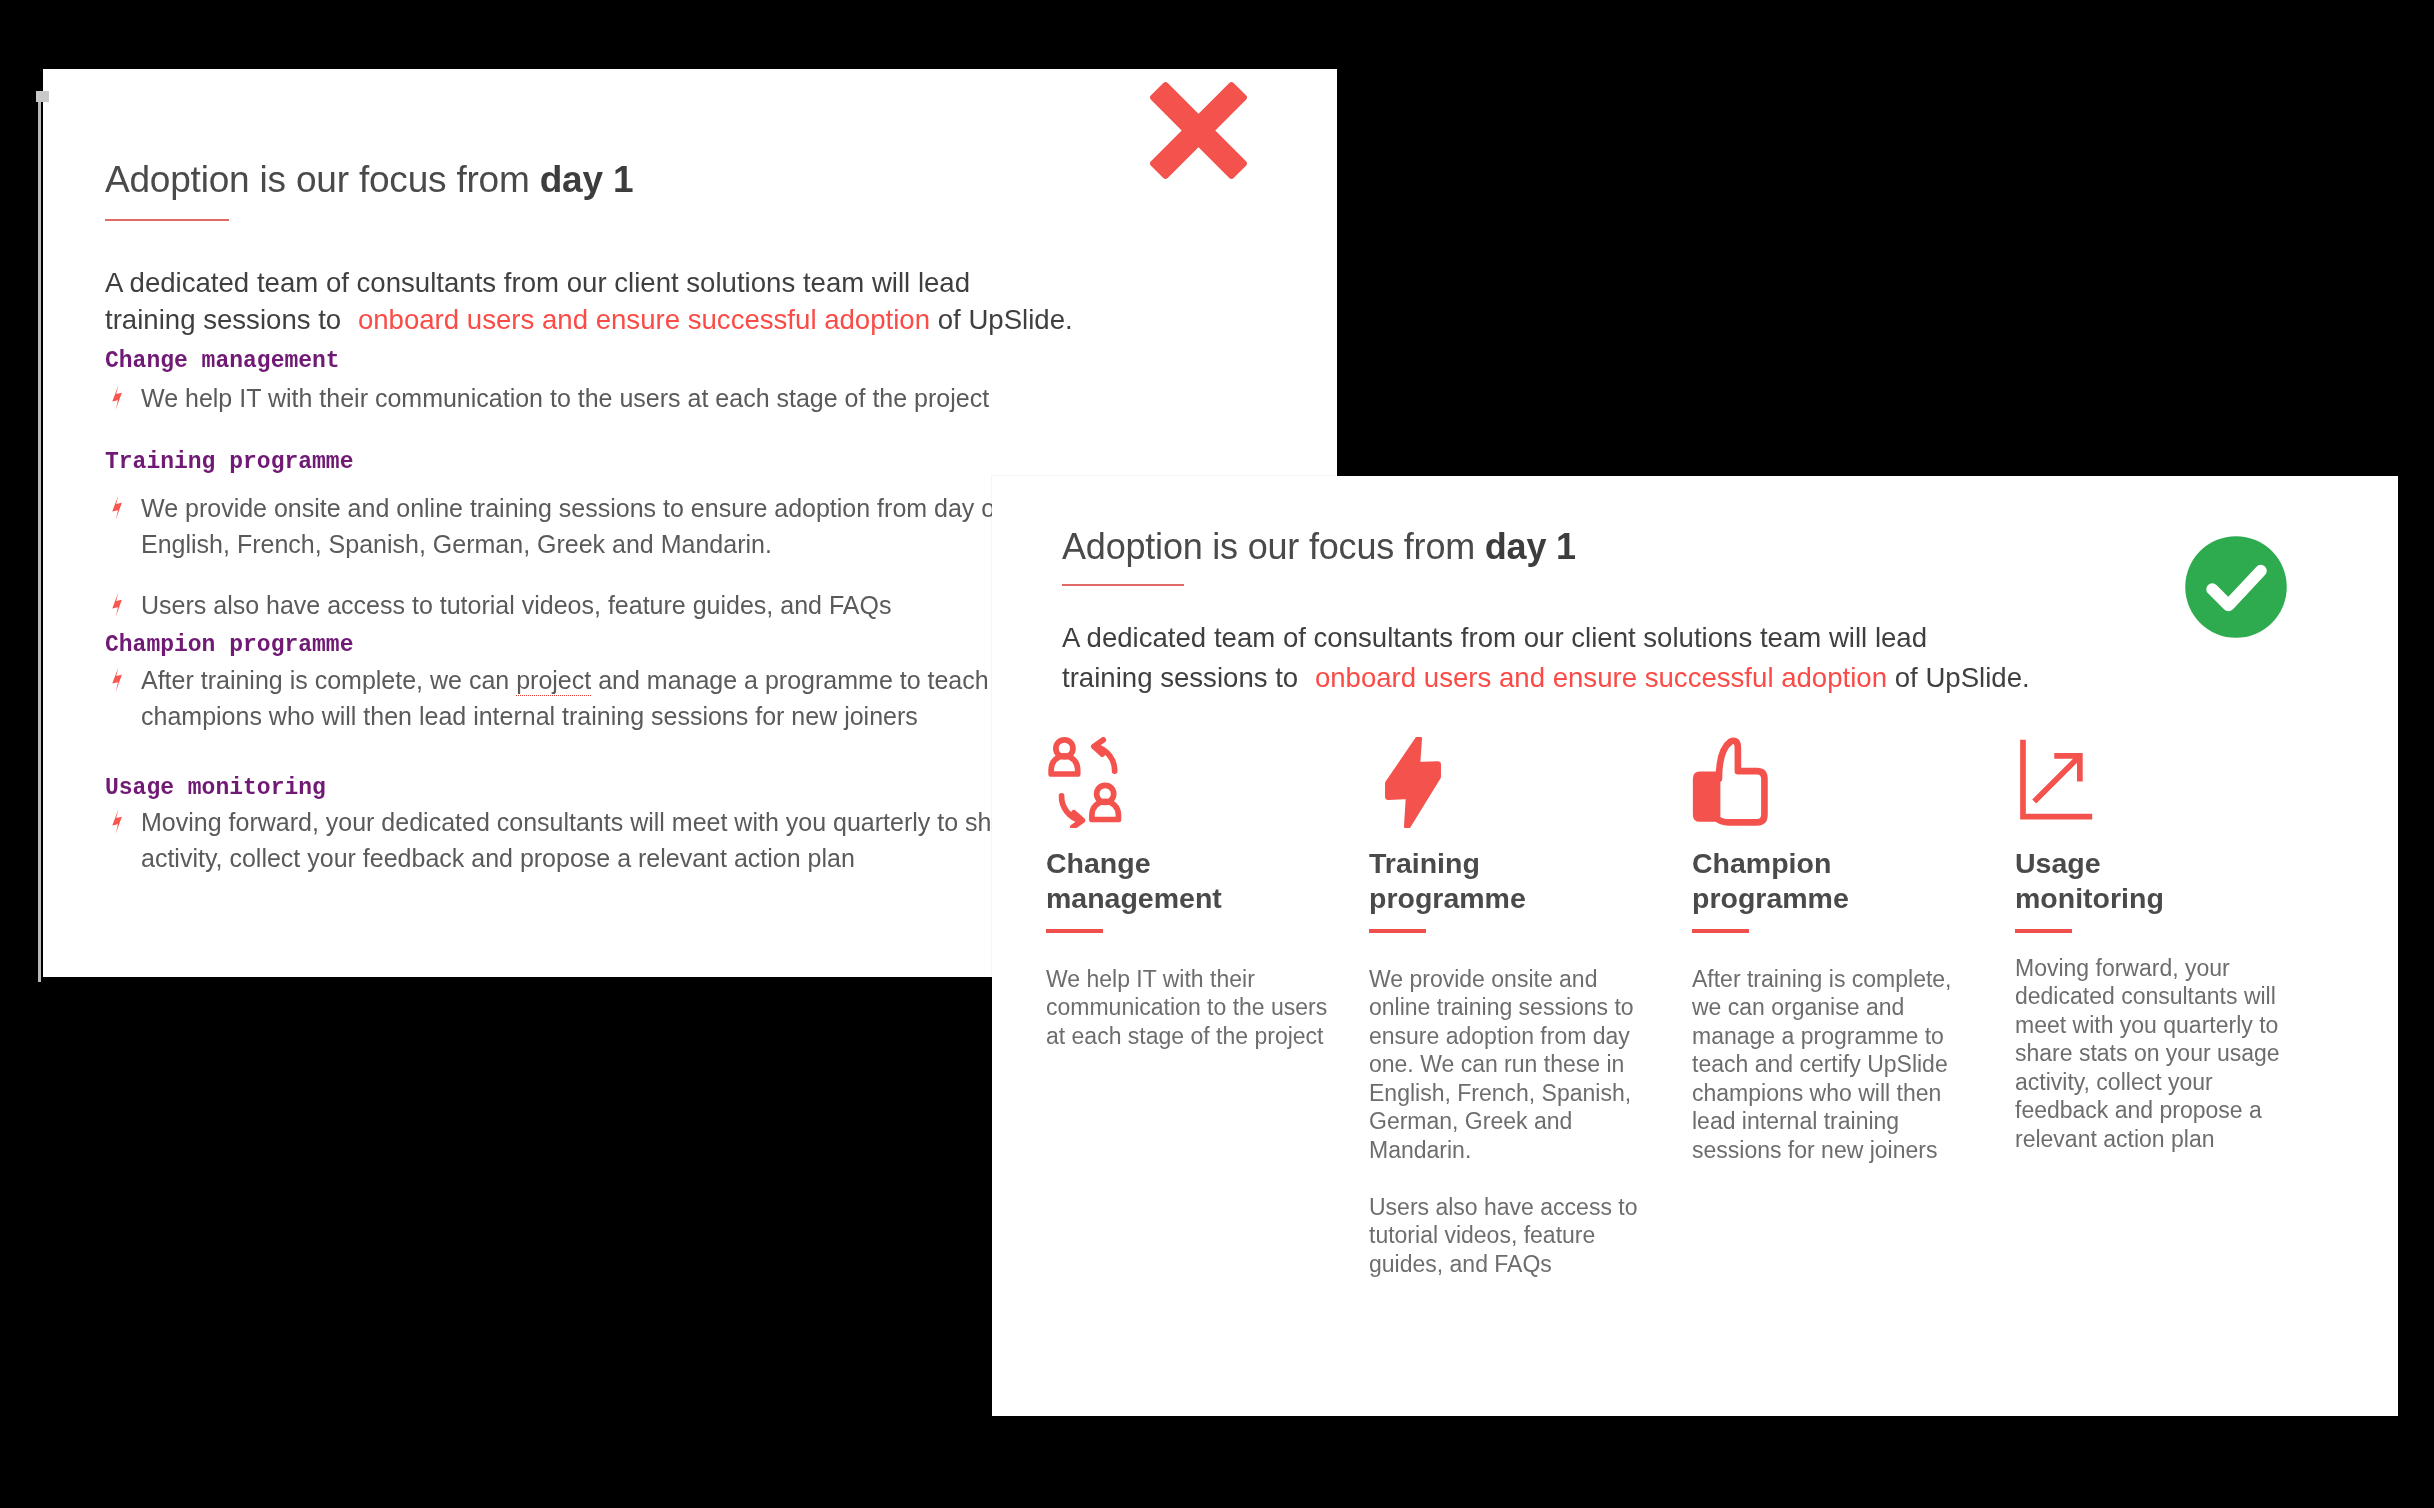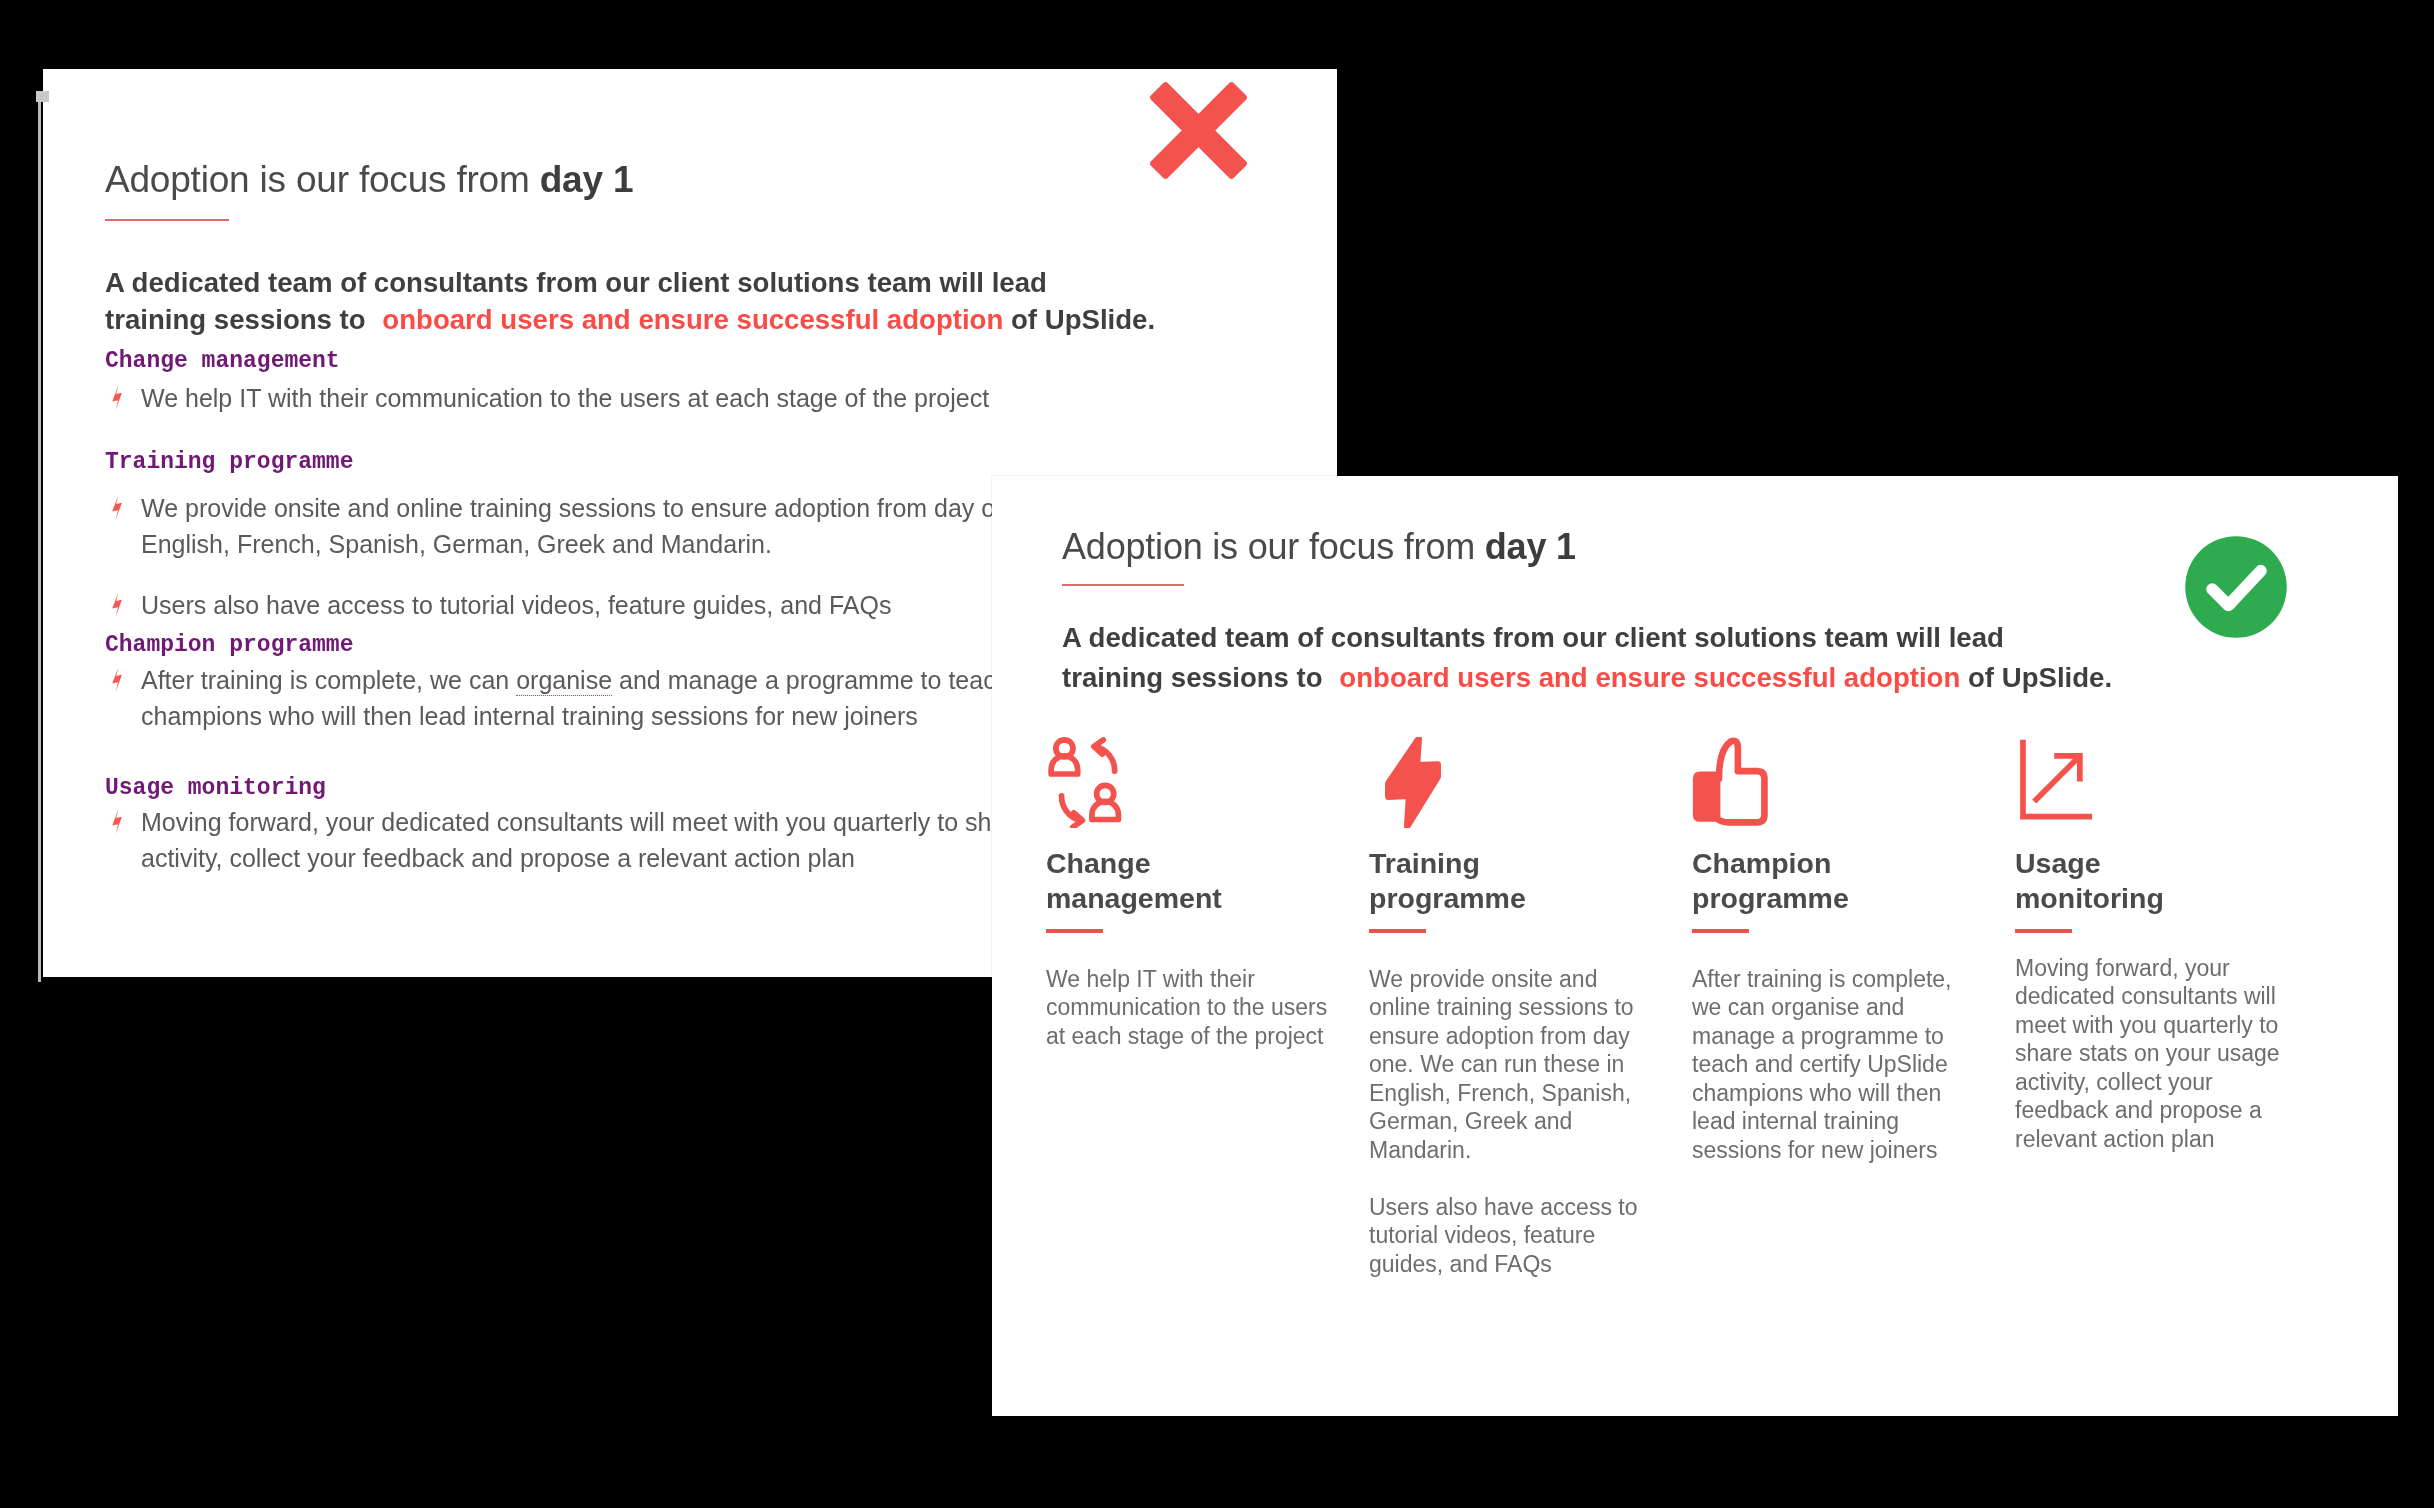--- a/index.html
+++ b/index.html
@@ -73,21 +73,21 @@
   }
   .card-title b { color: #3d3d3d; font-weight: 700; }
 
   .title-rule {
     background: #e06a66;
     height: 1.9px;
   }
 
   .lede {
     font-family: "Liberation Sans Narrow", "Liberation Sans", sans-serif;
-    font-weight: 700;
+    font-weight: 400;
     color: #3f3f3f;
   }
   .lede .hl { color: #fa4b46; margin-left: 9px; }
 
   .b-title { position: absolute; left: 62px; top: 90px; font-size: 37px; font-weight: 400; }
   .b-rule  { position: absolute; left: 62px; top: 150px; width: 124px; }
   .b-lede  { position: absolute; left: 62px; top: 195px; width: 1227px; font-size: 27.6px; line-height: 37px; }
 
   .b-sec {
     position: absolute;
@@ -229,21 +229,21 @@
           <path d="M13 0 L10.5 10 L17 8.5 L10 28 L12.5 17 L6 18.5 Z" fill="#f85650"></path>
         </svg>
       <span>Users also have access to tutorial videos, feature guides, and FAQs</span>
     </div>
 
     <div class="b-sec" style="top:563px;">Champion programme</div>
     <div class="b-item" style="top:593px; width:1227px;">
       <svg class="spark" viewBox="0 0 24 28">
           <path d="M13 0 L10.5 10 L17 8.5 L10 28 L12.5 17 L6 18.5 Z" fill="#f85650"></path>
         </svg>
-      <span>After training is complete, we can <span class="squig">organise</span> and manage a programme to teach and certify UpSlide champions who will then lead internal training sessions for new joiners</span>
+      <span>After training is complete, we can <span class="squig">project</span> and manage a programme to teach and certify UpSlide champions who will then lead internal training sessions for new joiners</span>
     </div>
 
     <div class="b-sec" style="top:706px;">Usage monitoring</div>
     <div class="b-item" style="top:735px; width:1227px;">
       <svg class="spark" viewBox="0 0 24 28">
           <path d="M13 0 L10.5 10 L17 8.5 L10 28 L12.5 17 L6 18.5 Z" fill="#f85650"></path>
         </svg>
       <span>Moving forward, your dedicated consultants will meet with you quarterly to share stats on your usage activity, collect your feedback and propose a relevant action plan</span>
     </div>
   </div>

